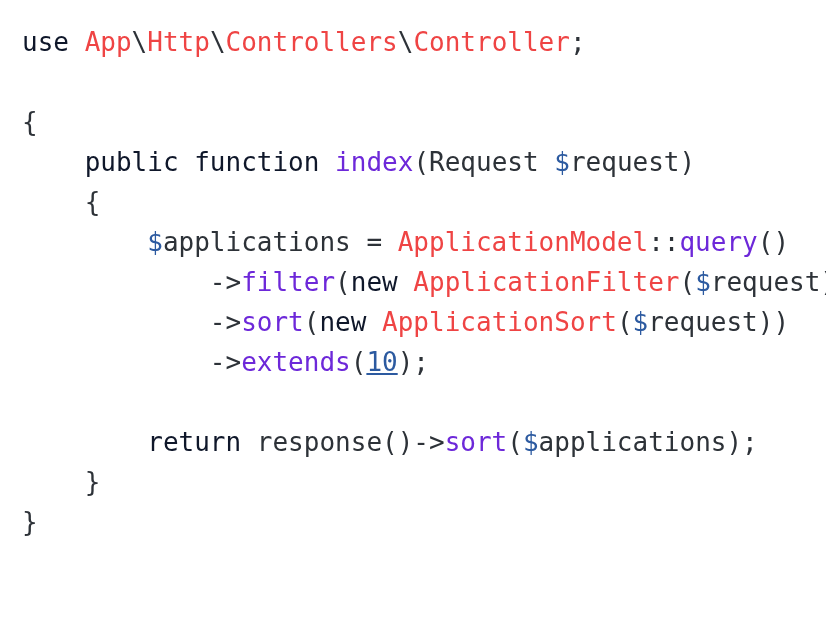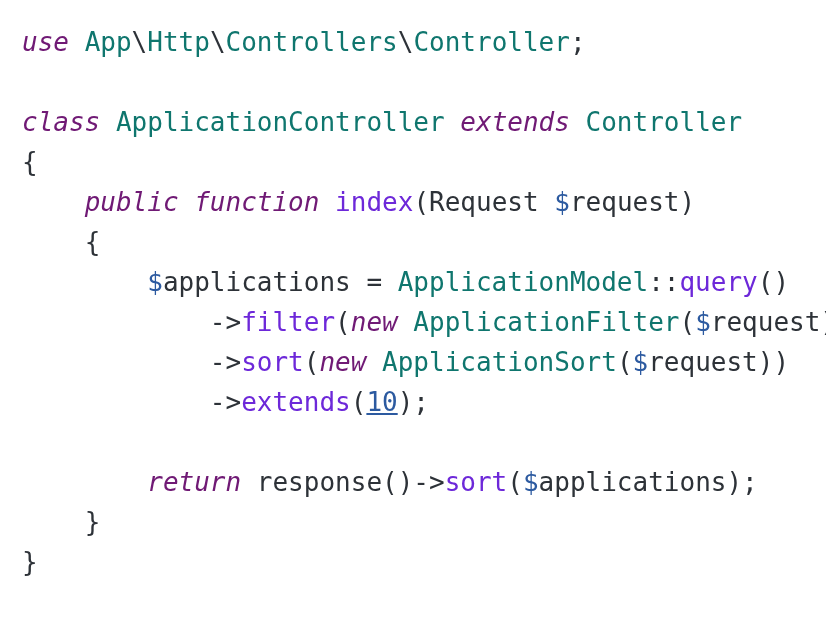--- a/index.html
+++ b/index.html
@@ -29,34 +29,33 @@
   .code-line {
     height: 40px;
     line-height: 40px;
     font-size: 26px;
     white-space: pre;
     color: #2d3238;
     letter-spacing: 0px;
   }
 
   
-  .tok-kw       { color: #701a75; font-style: italic; }   
-  .tok-type     { color: #0f766e; }   
+  .tok-kw       { color: #0f172a; }   
+  .tok-type     { color: #ef4444; }   
   .tok-method   { color: #6d28d9; }   
   .tok-var      { color: #2c5aa0; }   
   .tok-num      { color: #2c5aa0; text-decoration: underline; }   
   .tok-plain    { color: #2d3238; }   
 </style>
 </head>
 <body>
 
 <div id="code-block">
     <div class="code-line"><span class="tok-kw">use</span><span class="tok-plain"> </span><span class="tok-type">App</span><span class="tok-plain">\</span><span class="tok-type">Http</span><span class="tok-plain">\</span><span class="tok-type">Controllers</span><span class="tok-plain">\</span><span class="tok-type">Controller</span><span class="tok-plain">;</span></div>
     <div class="code-line">&nbsp;</div>
-    <div class="code-line"><span class="tok-kw">class</span><span class="tok-plain"> </span><span class="tok-type">ApplicationController</span><span class="tok-plain"> </span><span class="tok-kw">extends</span><span class="tok-plain"> </span><span class="tok-type">Controller</span></div>
     <div class="code-line"><span class="tok-plain">{</span></div>
     <div class="code-line"><span class="tok-plain">    </span><span class="tok-kw">public</span><span class="tok-plain"> </span><span class="tok-kw">function</span><span class="tok-plain"> </span><span class="tok-method">index</span><span class="tok-plain">(</span><span class="tok-plain">Request</span><span class="tok-plain"> </span><span class="tok-var">$</span><span class="tok-plain">request</span><span class="tok-plain">)</span></div>
     <div class="code-line"><span class="tok-plain">    </span><span class="tok-plain">{</span></div>
     <div class="code-line"><span class="tok-plain">        </span><span class="tok-var">$</span><span class="tok-plain">applications</span><span class="tok-plain"> = </span><span class="tok-type">ApplicationModel</span><span class="tok-plain">::</span><span class="tok-method">query</span><span class="tok-plain">()</span></div>
     <div class="code-line"><span class="tok-plain">            </span><span class="tok-plain">-&gt;</span><span class="tok-method">filter</span><span class="tok-plain">(</span><span class="tok-kw">new</span><span class="tok-plain"> </span><span class="tok-type">ApplicationFilter</span><span class="tok-plain">(</span><span class="tok-var">$</span><span class="tok-plain">request</span><span class="tok-plain">))</span></div>
     <div class="code-line"><span class="tok-plain">            </span><span class="tok-plain">-&gt;</span><span class="tok-method">sort</span><span class="tok-plain">(</span><span class="tok-kw">new</span><span class="tok-plain"> </span><span class="tok-type">ApplicationSort</span><span class="tok-plain">(</span><span class="tok-var">$</span><span class="tok-plain">request</span><span class="tok-plain">))</span></div>
     <div class="code-line"><span class="tok-plain">            </span><span class="tok-plain">-&gt;</span><span class="tok-method">extends</span><span class="tok-plain">(</span><span class="tok-num">10</span><span class="tok-plain">);</span></div>
     <div class="code-line">&nbsp;</div>
     <div class="code-line"><span class="tok-plain">        </span><span class="tok-kw">return</span><span class="tok-plain"> </span><span class="tok-plain">response()-&gt;</span><span class="tok-method">sort</span><span class="tok-plain">(</span><span class="tok-var">$</span><span class="tok-plain">applications</span><span class="tok-plain">);</span></div>
     <div class="code-line"><span class="tok-plain">    </span><span class="tok-plain">}</span></div>

